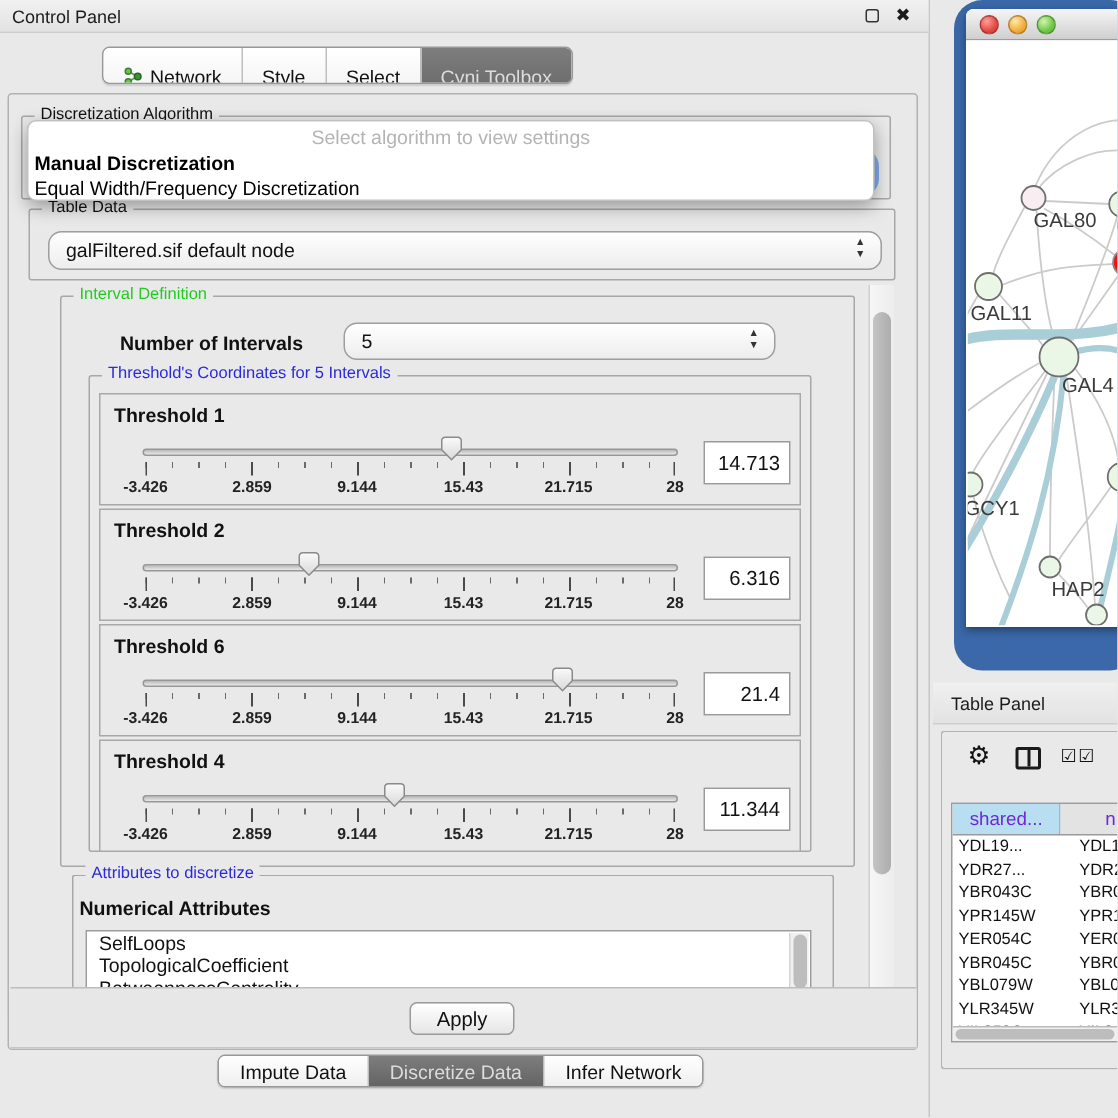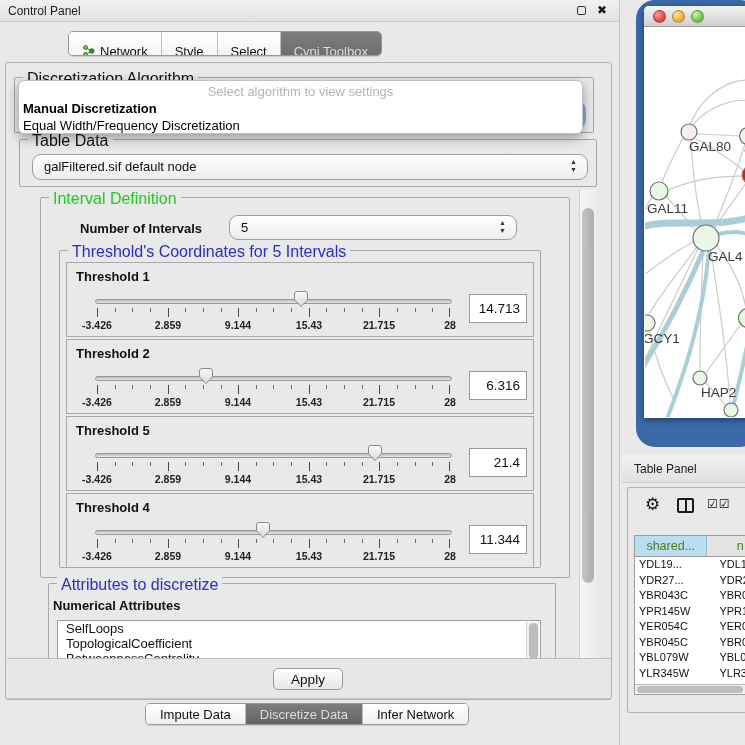--- a/index.html
+++ b/index.html
@@ -20,21 +20,21 @@
   .seg-item.active{background:linear-gradient(#7d7d7d,#646464);color:#dcdcdc;}
   .top-seg{left:68px;top:31px;height:25px;}
   .bottom-seg{left:145px;top:703px;height:22px;}
   .bottom-seg .seg-item{padding:2px 14px;}
 
   
   .content-panel{position:absolute;left:5px;top:62px;width:607px;height:638px;border:1px solid #b2b2b2;border-radius:3px;background:#e9e9e9;}
 
   
   .group{position:absolute;border:1px solid #a8a8a8;border-radius:2px;}
-  .group-title{position:absolute;top:-8px;left:8px;padding:0 4px;background:#e9e9e9;font-size:16px;color:#111;white-space:nowrap;}
+  .group-title{position:absolute;top:-8px;left:8px;padding:0 4px;background:#e9e9e9;font-size:11px;color:#111;white-space:nowrap;}
   .t-green{color:#22cc22;}
   .t-blue{color:#2a2ada;}
 
   
   .combo{position:absolute;background:linear-gradient(#ffffff,#ededed);border:1px solid #9e9e9e;border-radius:9px;cursor:pointer;}
   .combo .combo-text{position:absolute;left:11px;top:4px;font-size:13px;color:#111;}
   .arrows{position:absolute;right:10px;top:3px;display:flex;flex-direction:column;align-items:center;line-height:8px;font-size:7px;color:#333;}
   .focus-ring{box-shadow:0 0 0 3px rgba(110,160,235,.85);}
 
   
@@ -81,21 +81,21 @@
 
   .tp-titlebar{position:absolute;left:622px;top:455px;width:123px;height:28px;background:linear-gradient(#f0f0f0,#e2e2e2);border-bottom:1px solid #cdcdcd;}
   .tp-title{position:absolute;left:12px;top:7px;font-size:12px;color:#1c1c1c;}
   .tpanel{position:absolute;left:627px;top:487px;width:118px;height:226px;background:#e9e9e9;border:1px solid #b2b2b2;border-radius:3px 0 0 3px;border-right:none;}
   .gear-icon{position:absolute;left:17px;top:6px;font-size:17px;color:#111;cursor:pointer;}
   .split-icon{position:absolute;left:49px;top:10px;width:17px;height:15px;border:2px solid #1a1a1a;border-radius:2px;cursor:pointer;}
   .split-icon::after{content:"";position:absolute;left:5.5px;top:0;width:2px;height:11px;background:#1a1a1a;}
   .cb-icons{position:absolute;left:79px;top:9px;font-size:12px;color:#111;letter-spacing:1px;cursor:pointer;}
   .ttable{position:absolute;left:6px;top:47px;width:140px;height:160px;background:#fff;border:1px solid #9c9c9c;overflow:hidden;}
   .thead{display:flex;height:21px;border-bottom:1px solid #9a9a9a;}
-  .thc{font-size:12.5px;color:#4d7c0f;text-align:center;line-height:20px;overflow:hidden;cursor:pointer;}
+  .thc{font-size:12.5px;color:#6d28d9;text-align:center;line-height:20px;overflow:hidden;cursor:pointer;}
   .thc.c1{width:73px;background:#b9def2;border-right:1px solid #9bb8c6;}
   .thc.c2{width:66px;background:#e3e3e3;}
   .trow{display:flex;height:15.5px;cursor:pointer;}
   .tc{font-size:11px;color:#111;line-height:15.5px;overflow:hidden;white-space:nowrap;}
   .tc.c1{width:73px;padding-left:4px;}
   .tc.c2{width:66px;padding-left:12px;}
   .hscroll{position:absolute;left:0px;bottom:0;width:100%;height:10px;background:#f0f0f0;border-top:1px solid #bbb;}
   .hscroll-thumb{position:absolute;left:2px;top:1px;width:106px;height:7px;border-radius:4px;background:#bdbdbd;cursor:pointer;}
 
   svg text{font-family:"Liberation Sans","DejaVu Sans",sans-serif;}
@@ -208,21 +208,21 @@
             <span class="tick-lab" style="left:30px;">-3.426</span>
             <span class="tick-lab" style="left:101px;">2.859</span>
             <span class="tick-lab" style="left:171px;">9.144</span>
             <span class="tick-lab" style="left:242px;">15.43</span>
             <span class="tick-lab" style="left:312px;">21.715</span>
             <span class="tick-lab" style="left:383px;">28</span>
             <input class="th-value" value="6.316" style="">
           </div>
 
           <div class="th-row" style="top:165px;">
-            <span class="th-label">Threshold 5</span>
+            <span class="th-label">Threshold 6</span>
             <div class="th-track"></div>
             <svg class="th-handle" style="left:300px;" viewBox="0 0 16 18">
               <path d="M4,1.5 H12 Q14.5,1.5 14.5,4 V9.8 L8,16.5 L1.5,9.8 V4 Q1.5,1.5 4,1.5 Z" fill="url(#hgrad)" stroke="#8a8a8a"></path>
             </svg>
             <div class="ticks"></div>
             <span class="tick-lab" style="left:30px;">-3.426</span>
             <span class="tick-lab" style="left:101px;">2.859</span>
             <span class="tick-lab" style="left:171px;">9.144</span>
             <span class="tick-lab" style="left:242px;">15.43</span>
             <span class="tick-lab" style="left:312px;">21.715</span>

